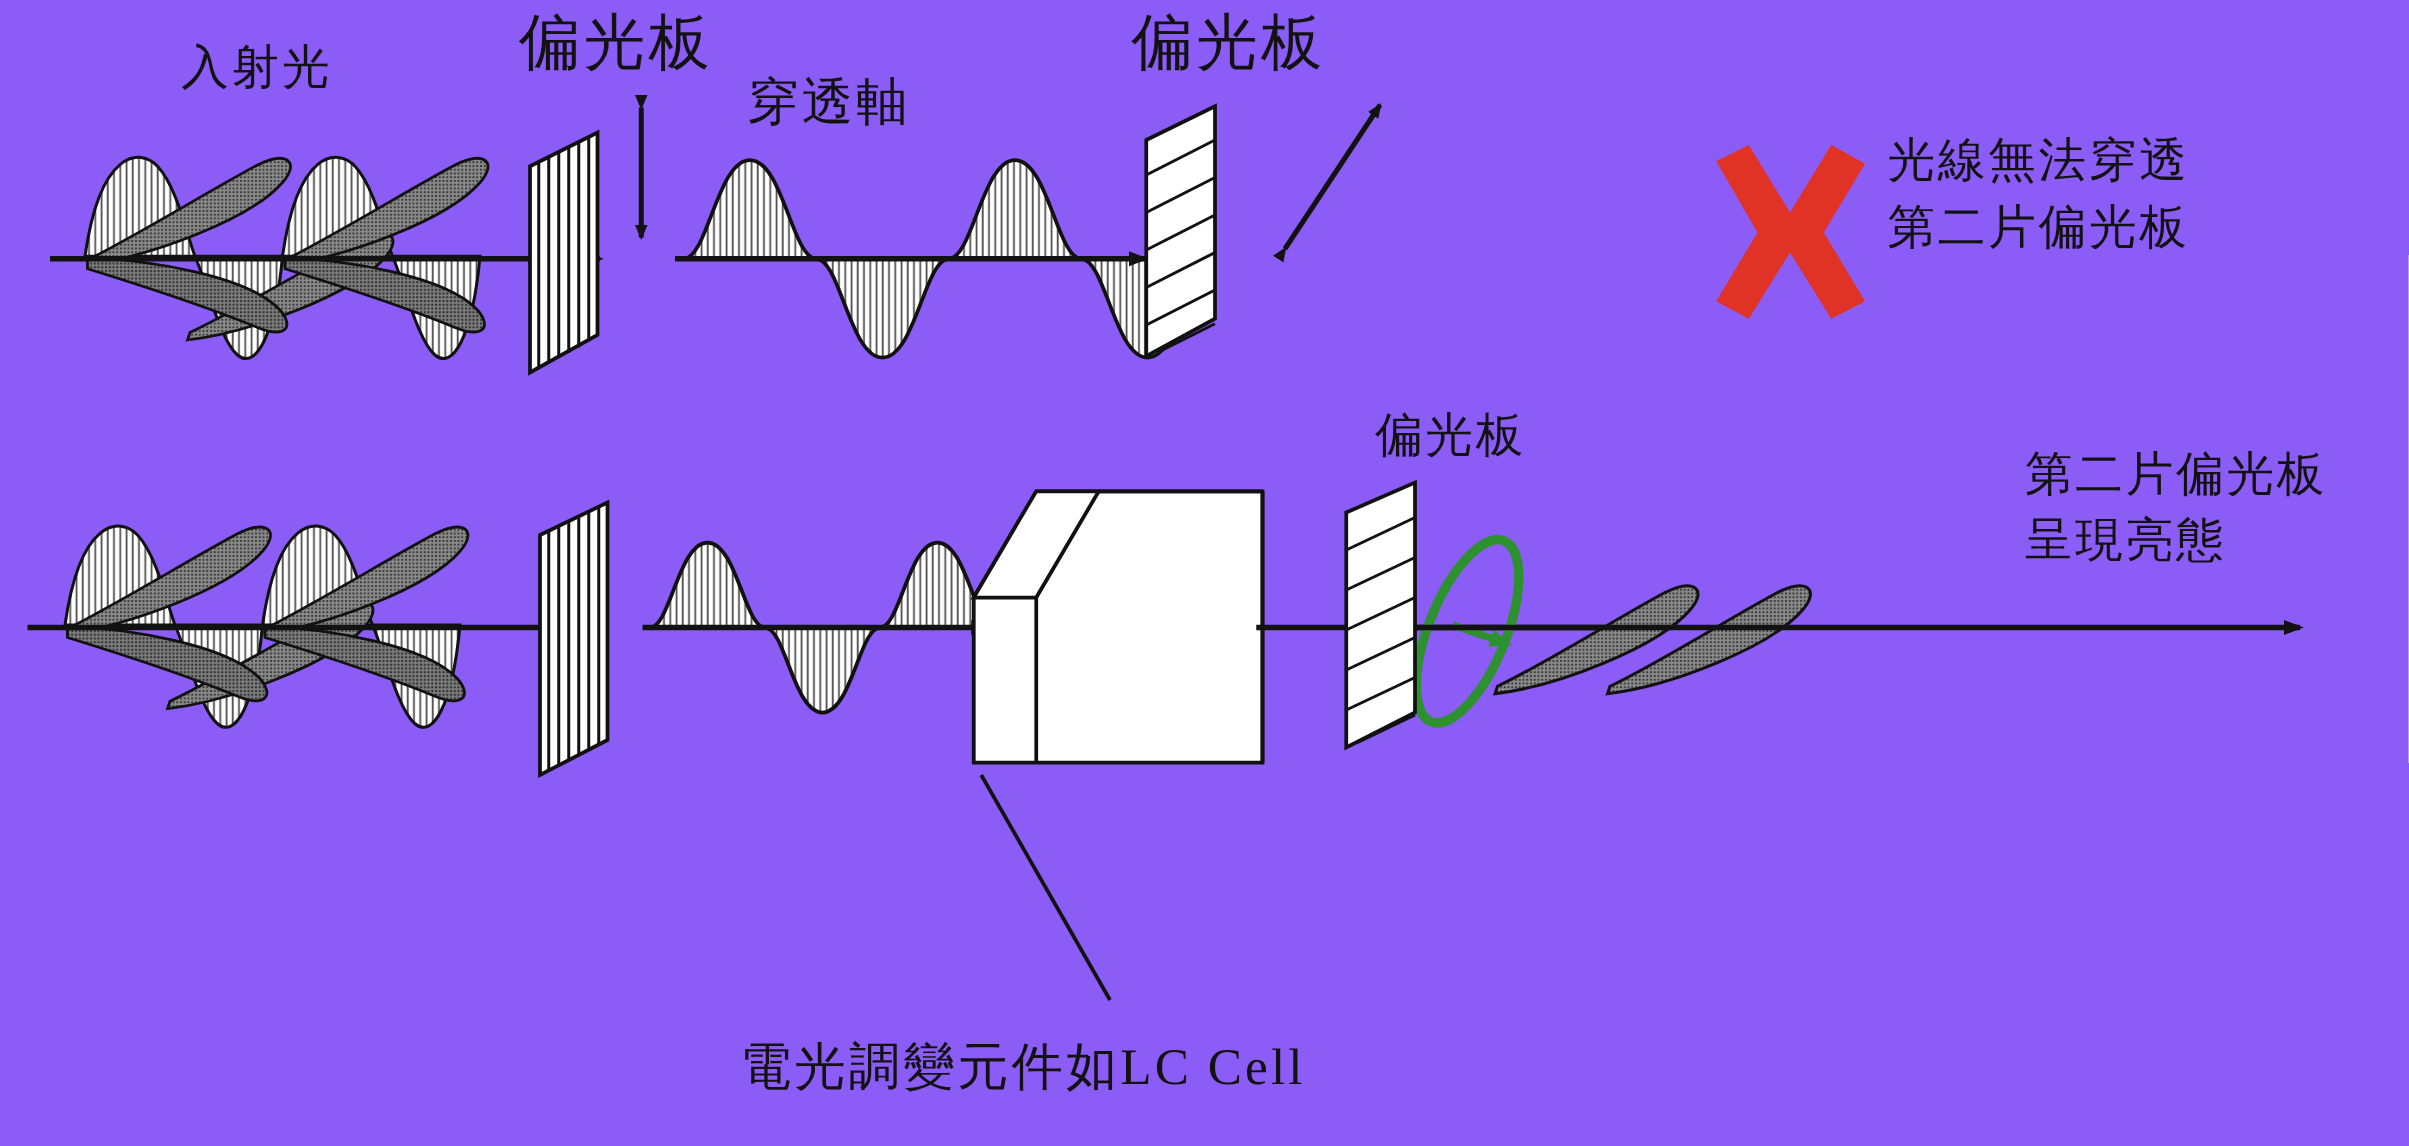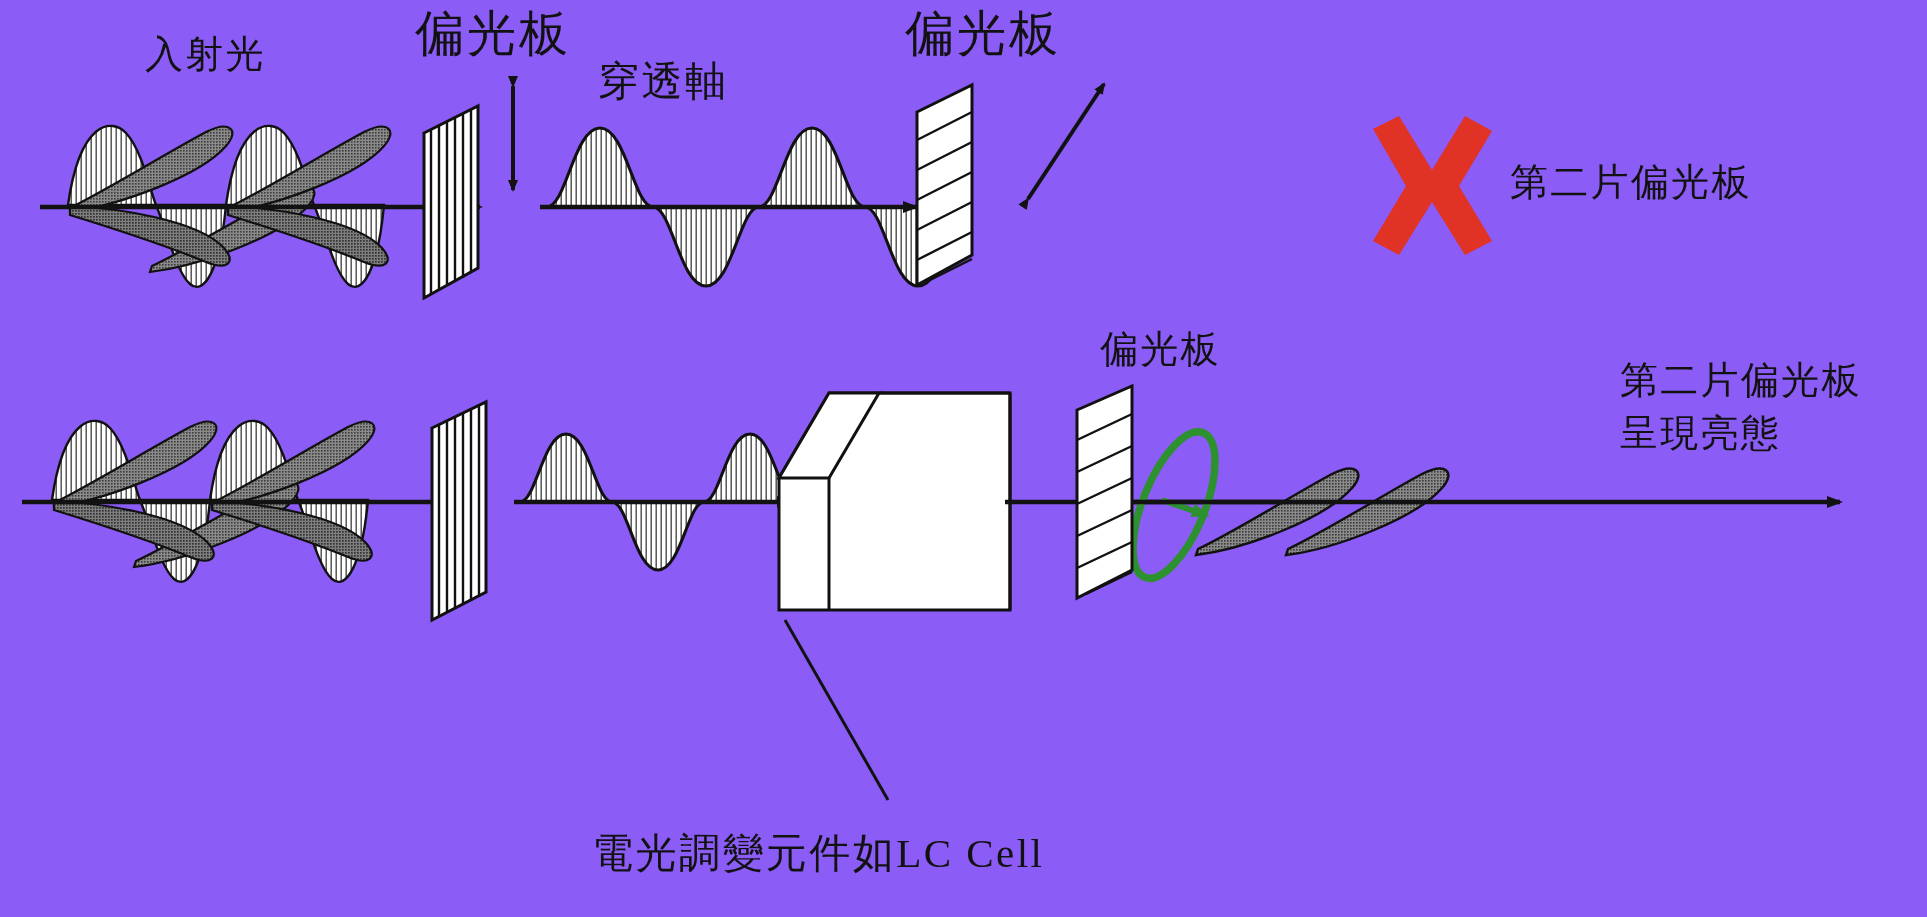--- a/index.html
+++ b/index.html
@@ -219,20 +219,21 @@
   </svg>
 
   <div class="cjk-label label-small" style="left:145px; top:30px;">入射光</div>
 
   <div class="cjk-label label-big" style="left:415px; top:3px;">偏光板</div>
 
   <div class="cjk-label label-mid" style="left:598px; top:55px;">穿透軸</div>
 
   <div class="cjk-label label-big" style="left:905px; top:3px;">偏光板</div>
 
+  <div class="cjk-label label-block" style="left:1510px; top:105px;">光線無法穿透</div>
   <div class="cjk-label label-block" style="left:1510px; top:158px;">第二片偏光板</div>
 
   <div class="cjk-label label-small" style="left:1100px; top:325px;">偏光板</div>
 
   <div class="cjk-label label-block" style="left:1620px; top:356px;">第二片偏光板</div>
   <div class="cjk-label label-block" style="left:1620px; top:409px;">呈現亮態</div>
 
   <div class="cjk-label label-caption" style="left:592px; top:827px;">電光調變元件如LC Cell</div>
 
 </div>

